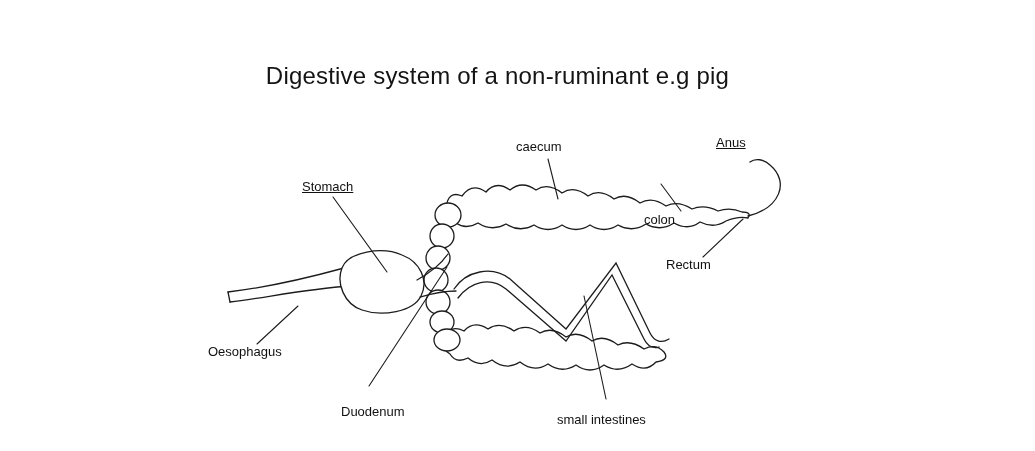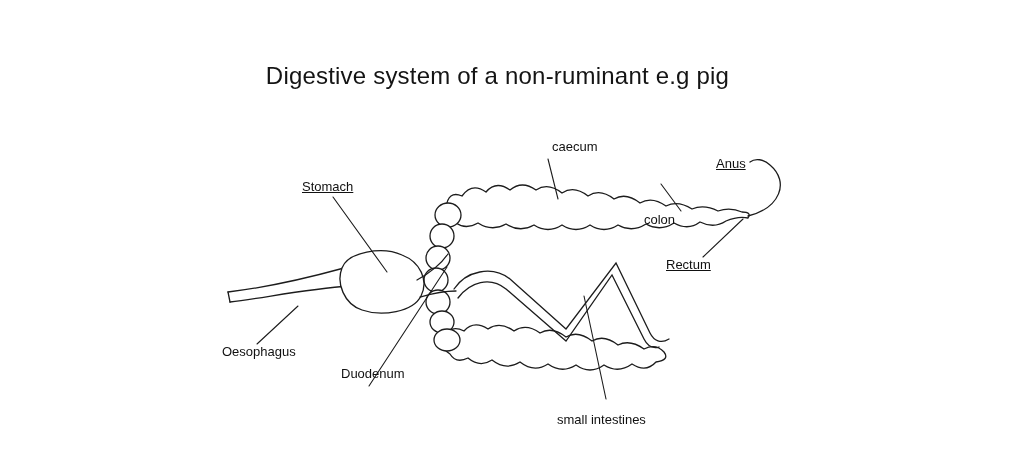--- a/index.html
+++ b/index.html
@@ -33,27 +33,27 @@
     font-weight: 500;
     color: #141414;
     letter-spacing: 0.2px;
   }
   .part-label {
     position: absolute;
     font-size: 13px;
     color: #111111;
     white-space: nowrap;
   }
-  .lbl-caecum          { left: 516px; top: 139px; margin-left: 36px; }
+  .lbl-caecum          { left: 516px; top: 139px; }
   .lbl-colon           { left: 644px; top: 164px; margin-top: 48px; }
-  .lbl-anus            { left: 716px; top: 156px; text-decoration: underline; }
+  .lbl-anus            { left: 716px; top: 135px; text-decoration: underline; }
   .lbl-stomach         { left: 302px; top: 179px; text-decoration: underline; }
-  .lbl-rectum          { left: 666px; top: 257px; text-decoration: underline; }
-  .lbl-oesophagus      { left: 222px; top: 344px; }
-  .lbl-duodenum        { left: 341px; top: 366px; }
+  .lbl-rectum          { left: 666px; top: 257px; }
+  .lbl-oesophagus      { left: 208px; top: 344px; }
+  .lbl-duodenum        { left: 341px; top: 404px; }
   .lbl-small-intestines{ left: 557px; top: 400px; margin-top: 12px; }
 
   .ln   { stroke: #1c1c1c; stroke-width: 1.3; fill: none; stroke-linecap: round; }
   .tube { stroke: #1c1c1c; stroke-width: 1.3; fill: #ffffff; }
   .lead { stroke: #1c1c1c; stroke-width: 1.1; fill: none; stroke-linecap: round; }
 </style>
 </head>
 <body>
 
 <div class="canvas">

